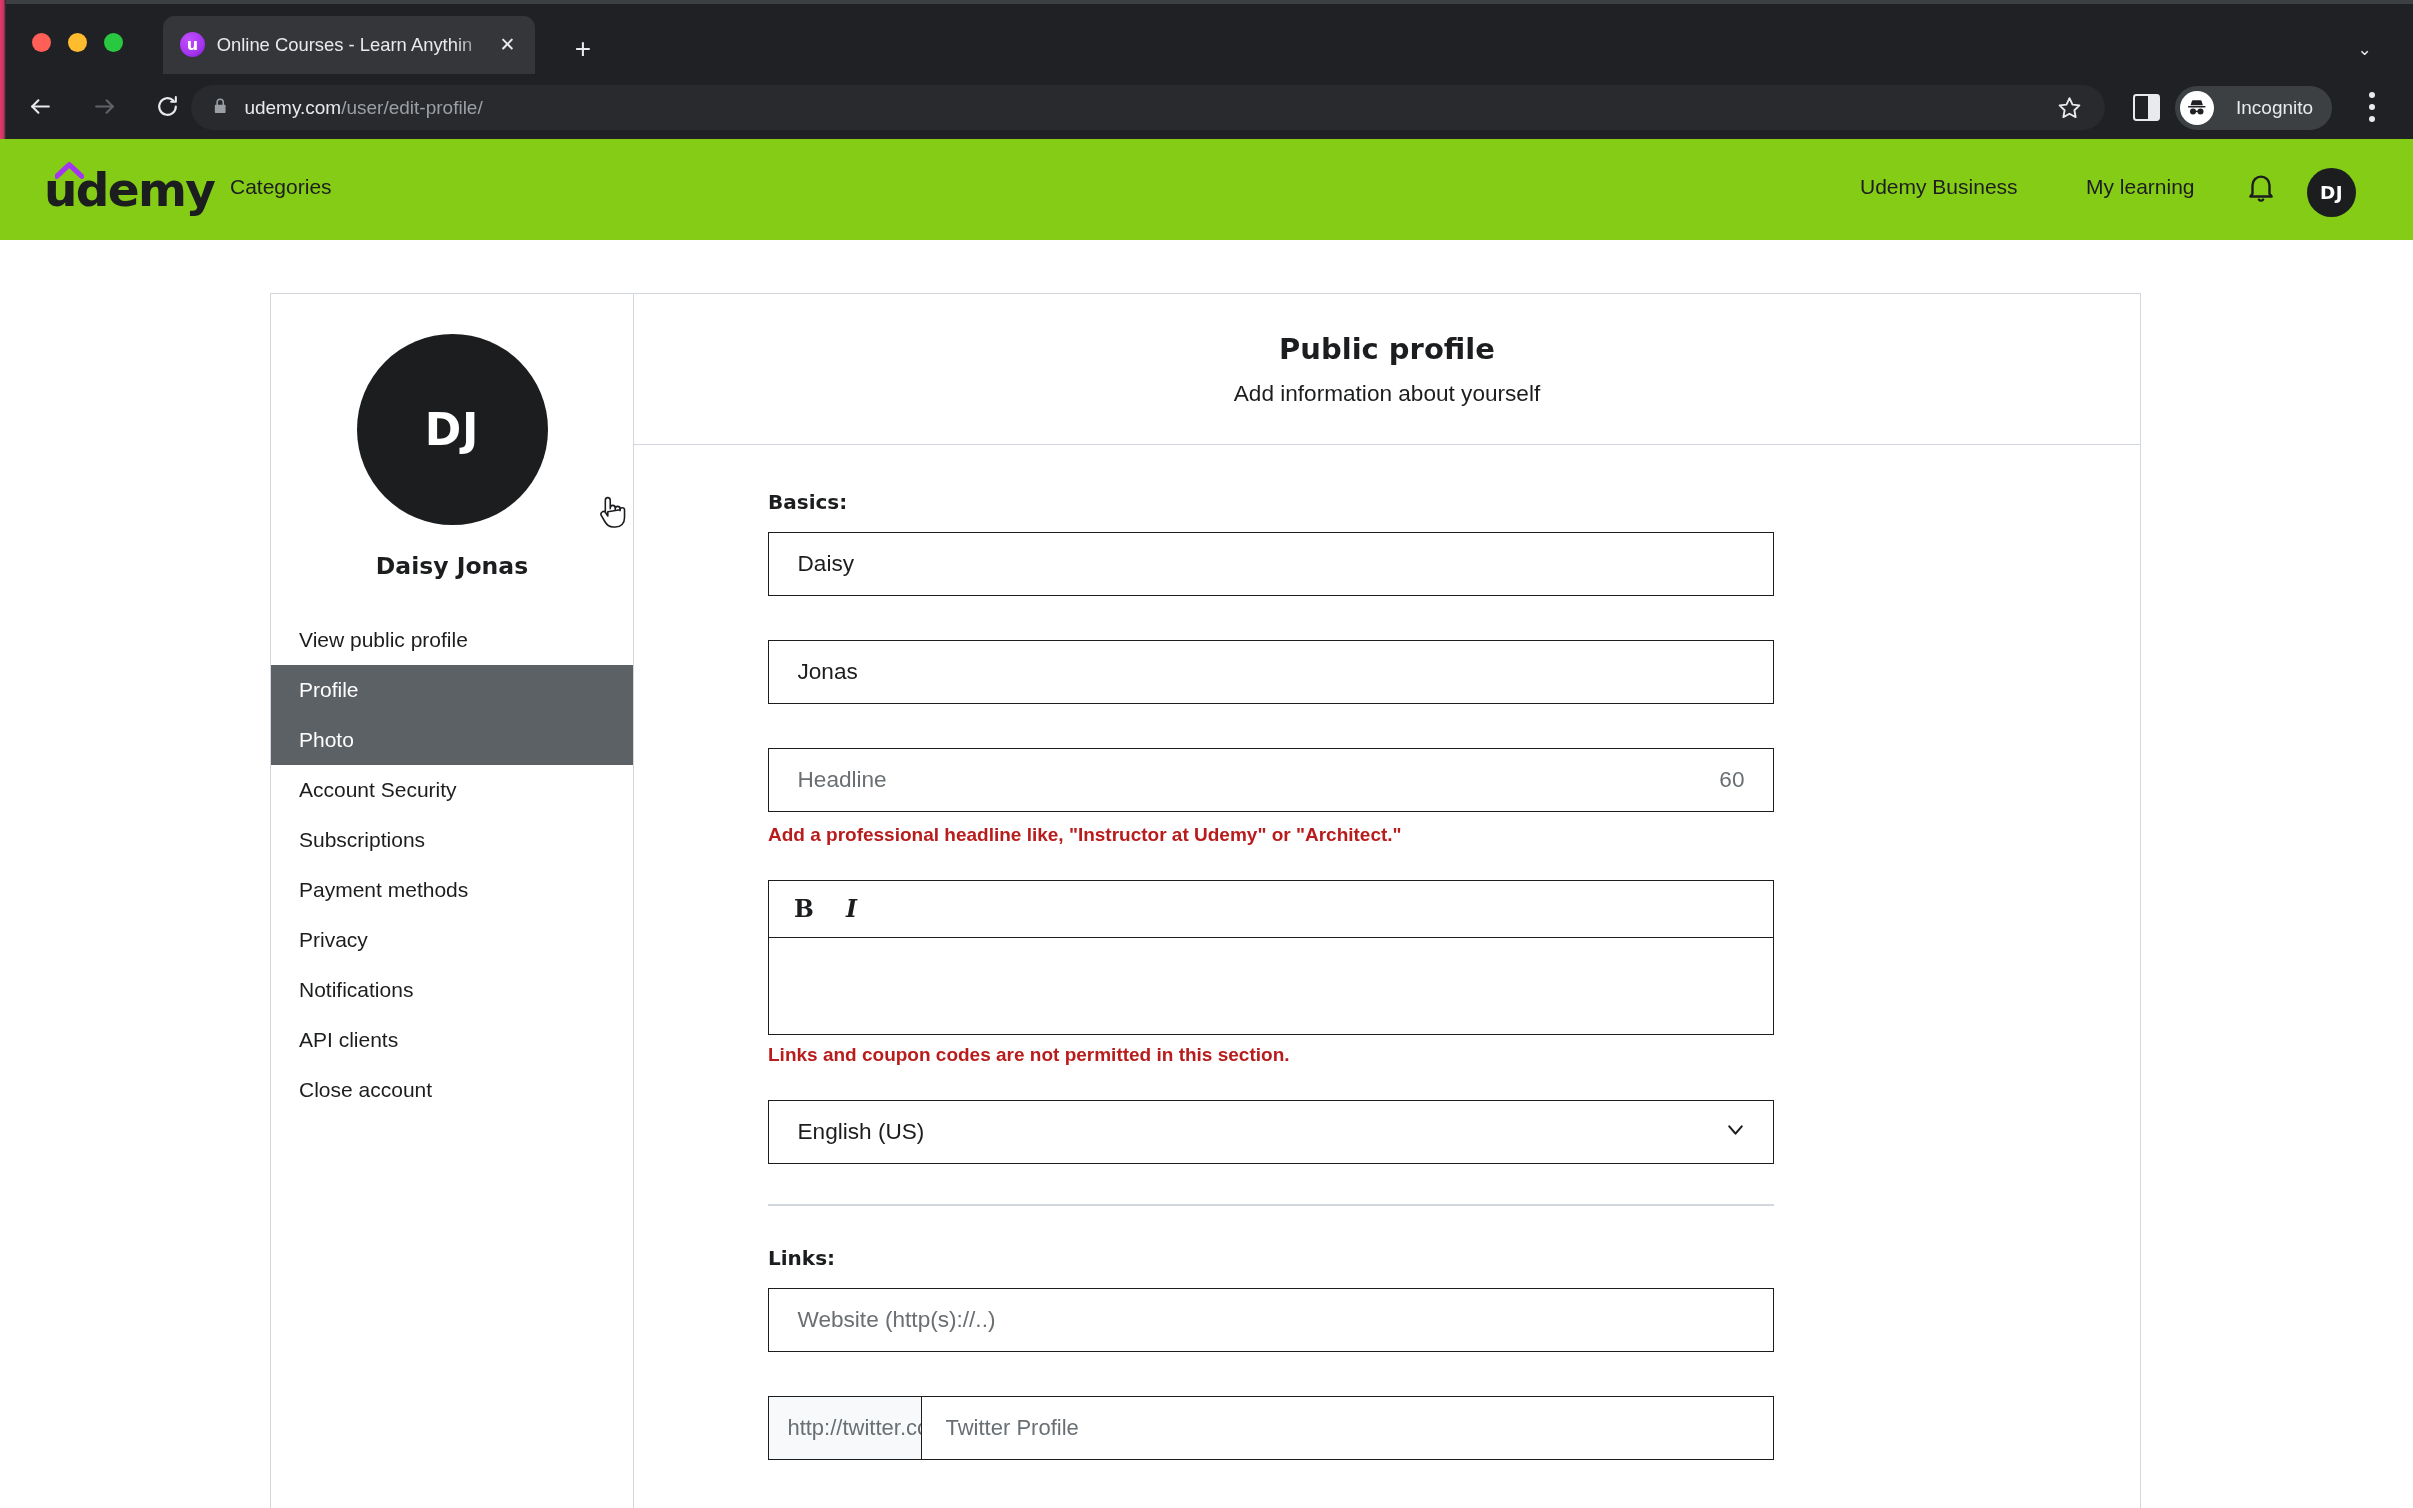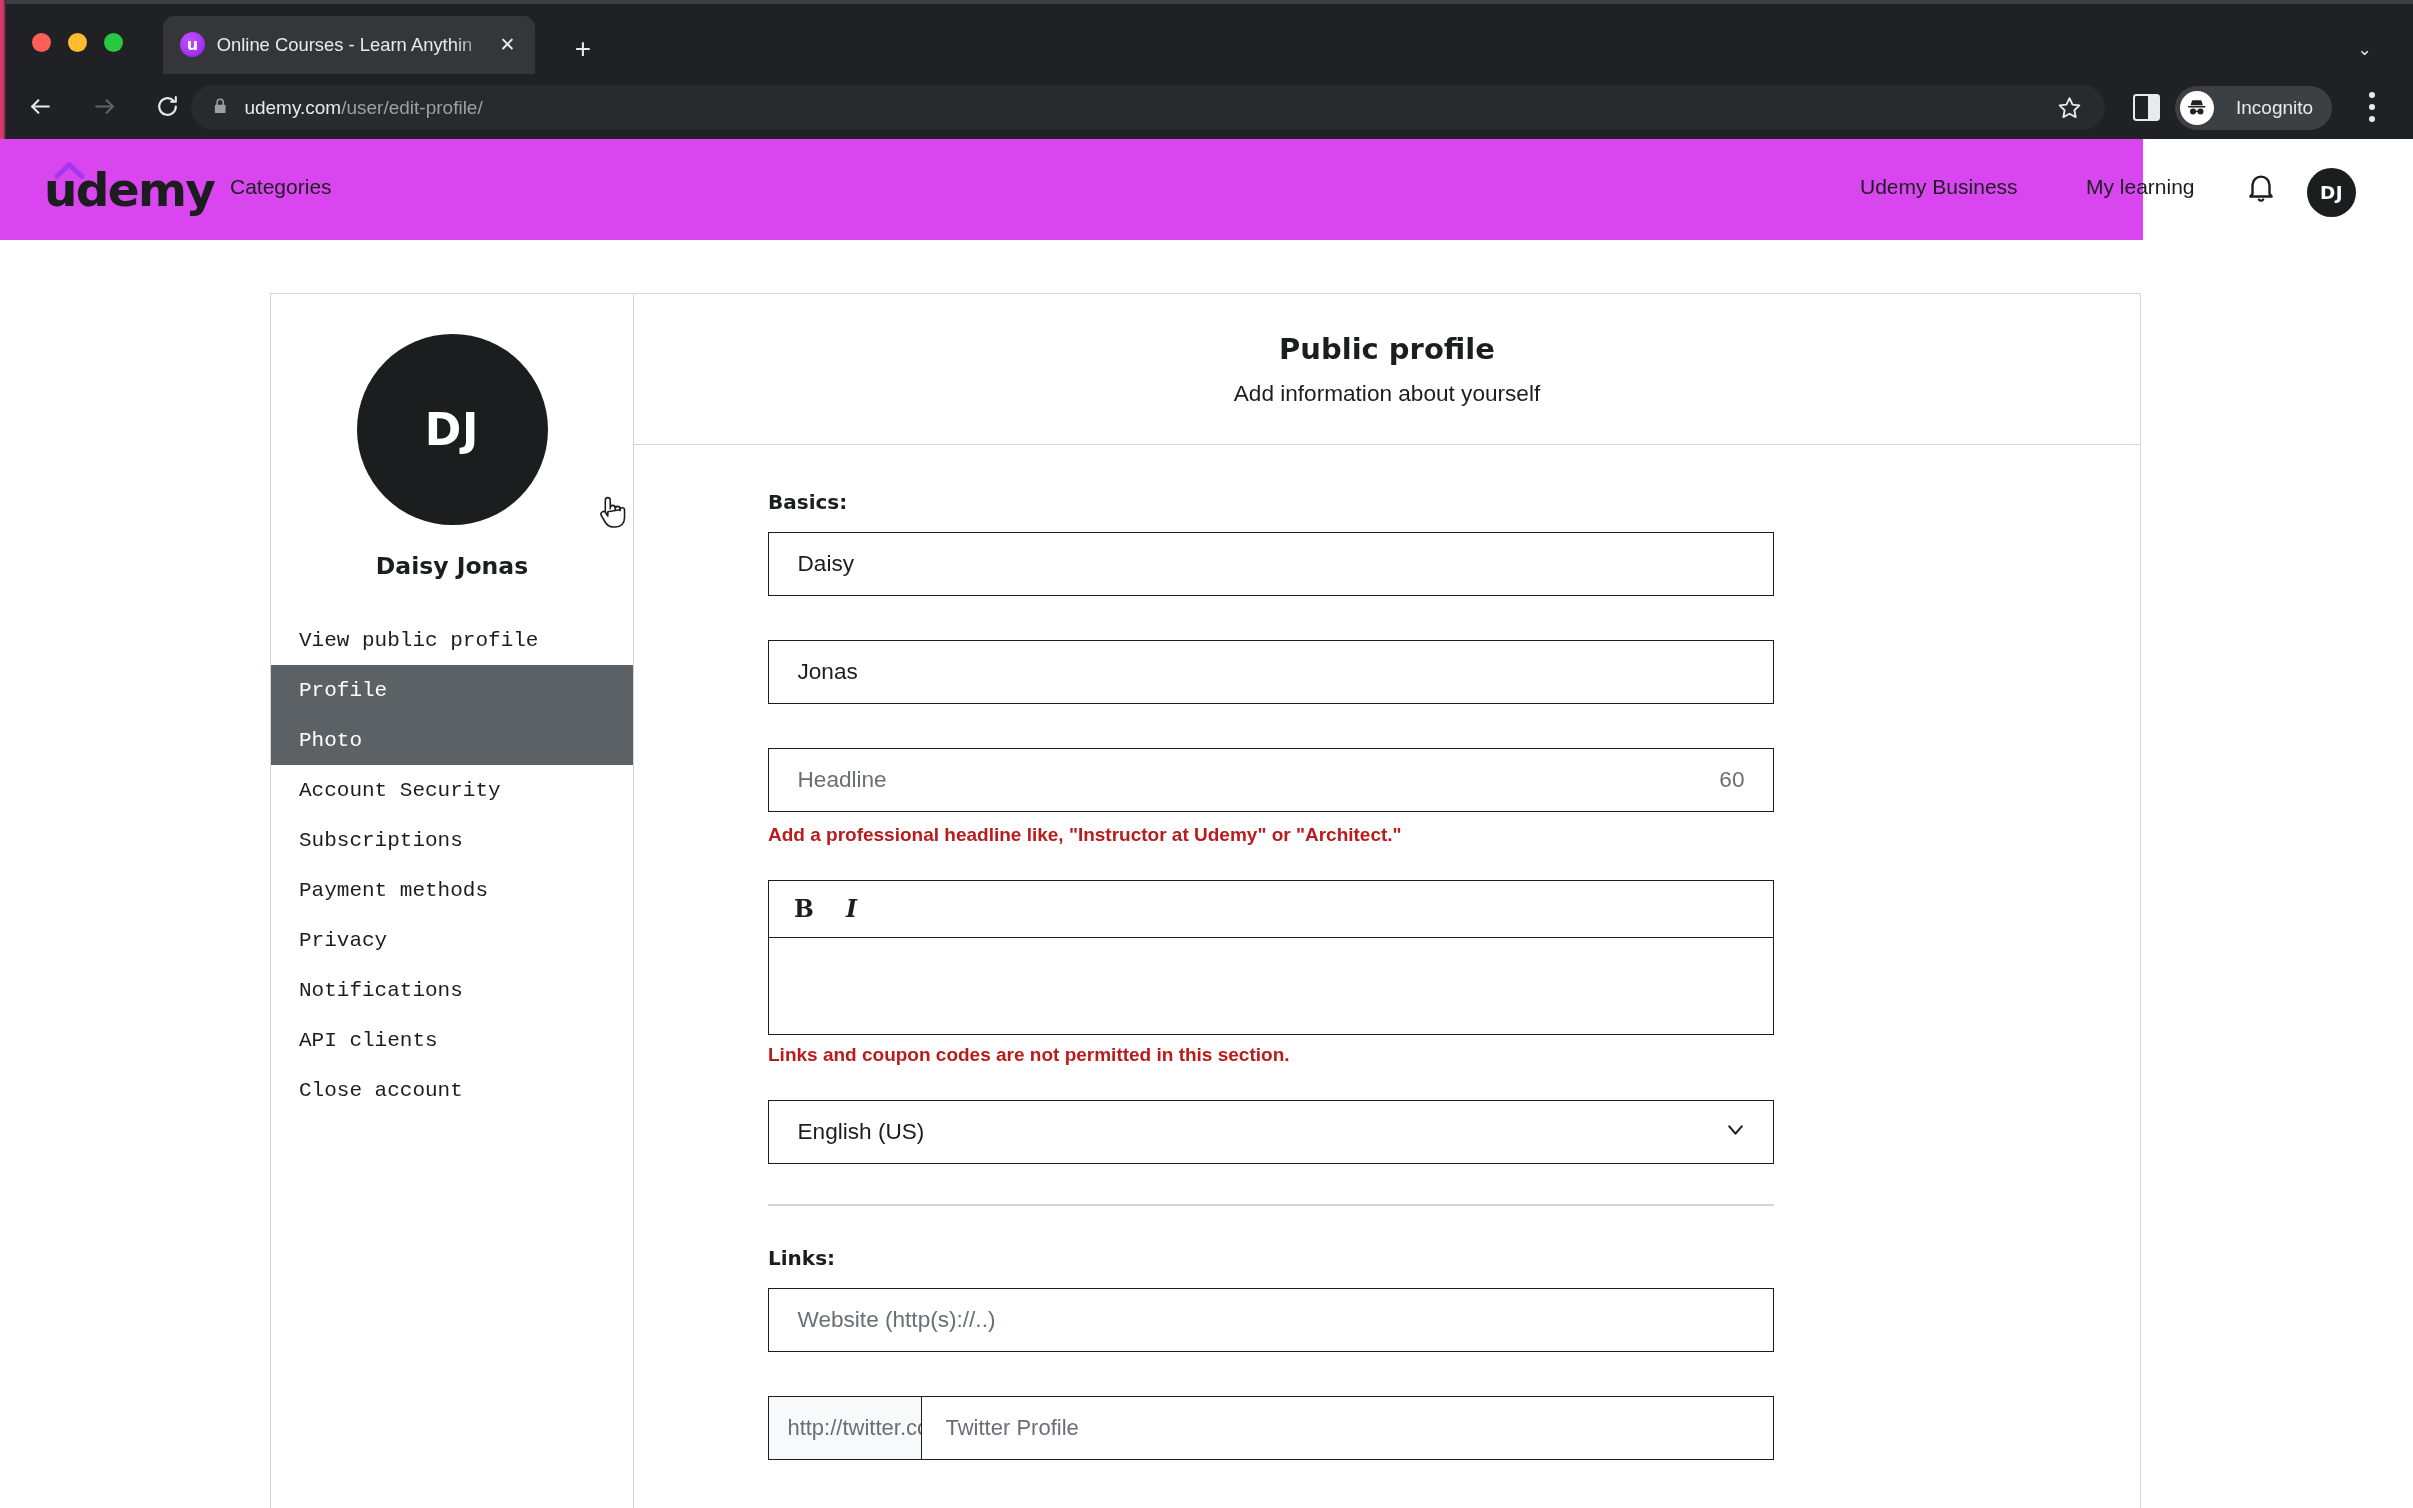--- a/index.html
+++ b/index.html
@@ -121,22 +121,22 @@
   .kebab {
     position: absolute; left: 2368px; top: 18.4px;
     width: 8.4px; height: 30px;
     display: flex; flex-direction: column; justify-content: space-between;
     align-items: center;
   }
   .kebab i { width: 5.9px; height: 5.9px; border-radius: 50%; background: #e8eaed; display:block;}
 
   
   .site-header {
-    position: absolute; top: 139px; left: 0; width: 2143px; height: 102px;
-    background: #d946ef; display: flex; align-items: center;
+    position: absolute; top: 139px; left: 0; width: 2413px; height: 102px;
+    background: #84cc16; display: flex; align-items: center;
     border-bottom: 0.8px solid #ffffff;
   }
   .logo {
     position: absolute; left: 44px; top: 25px;
     width: 147px; height: 52px;
   }
   .logo-word {
     font-family: "DejaVu Sans", sans-serif;
     font-size: 47px; font-weight: 700; letter-spacing: -1.7px;
     color: #1c1d1f; line-height: 52px;
@@ -190,21 +190,21 @@
     display: flex; align-items: center; justify-content: center;
     font-size: 44px; font-weight: 700; letter-spacing: 0.8px;
     margin: 40px auto 0 auto;
     font-family: "DejaVu Sans", sans-serif;
   }
   .side-name {
     text-align: center; font-size: 23.5px; font-weight: 700;
     color: #1c1d1f; margin-top: 27px;
     font-family: "DejaVu Sans", sans-serif;
   }
-  .side-nav { margin-top: 35px; font-family: Liberation Mono, monospace; }
+  .side-nav { margin-top: 35px; }
   .side-item {
     height: 50px; display: flex; align-items: center;
     padding-left: 28px; font-size: 21px; color: #1c1d1f;
     position: relative;
   }
   .side-item.active {
     background: #5c6165; color: #ffffff;
   }
   .cursor-hand {
     position: absolute; left: 323px; top: 201px;

